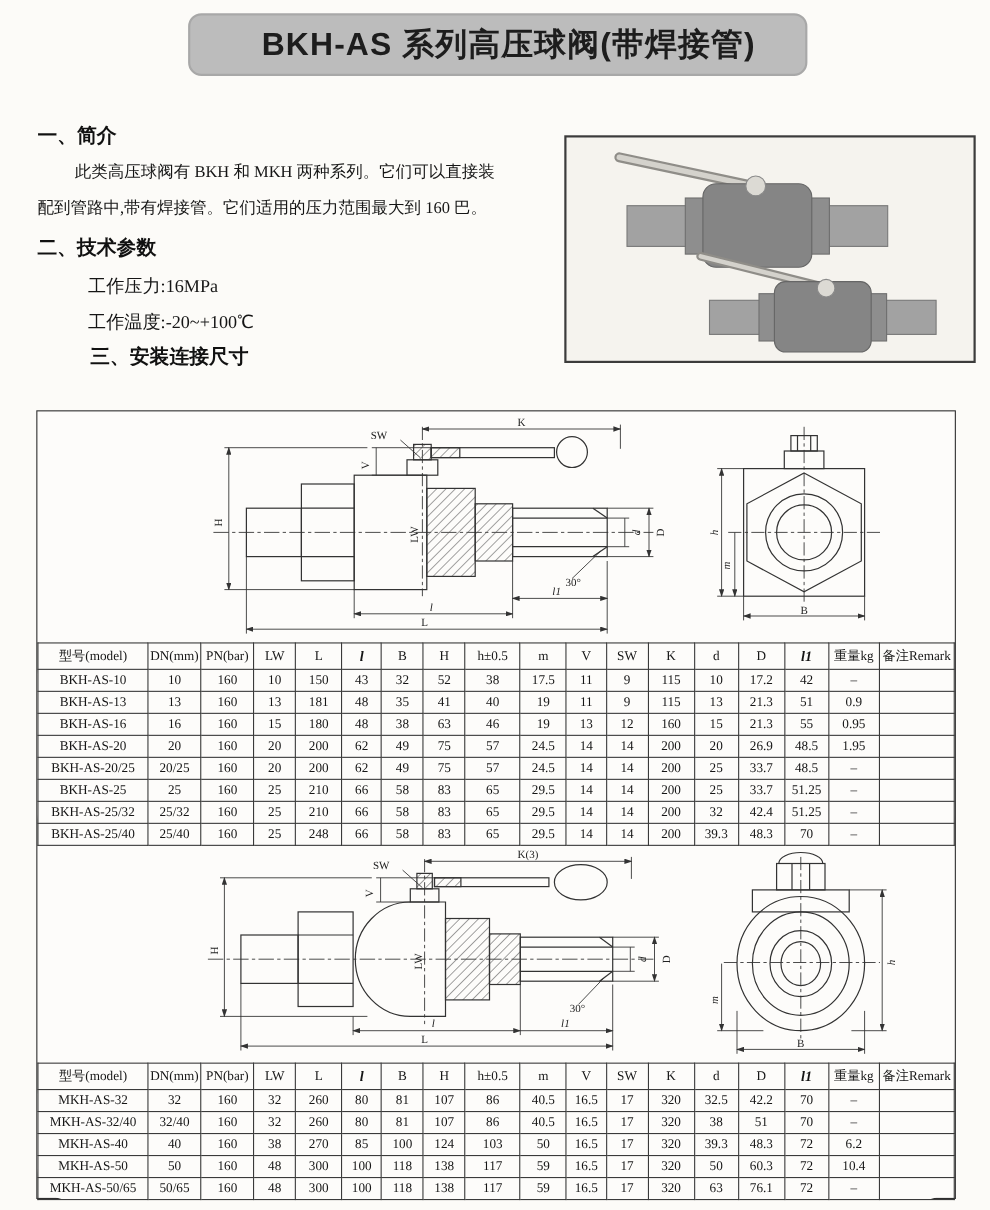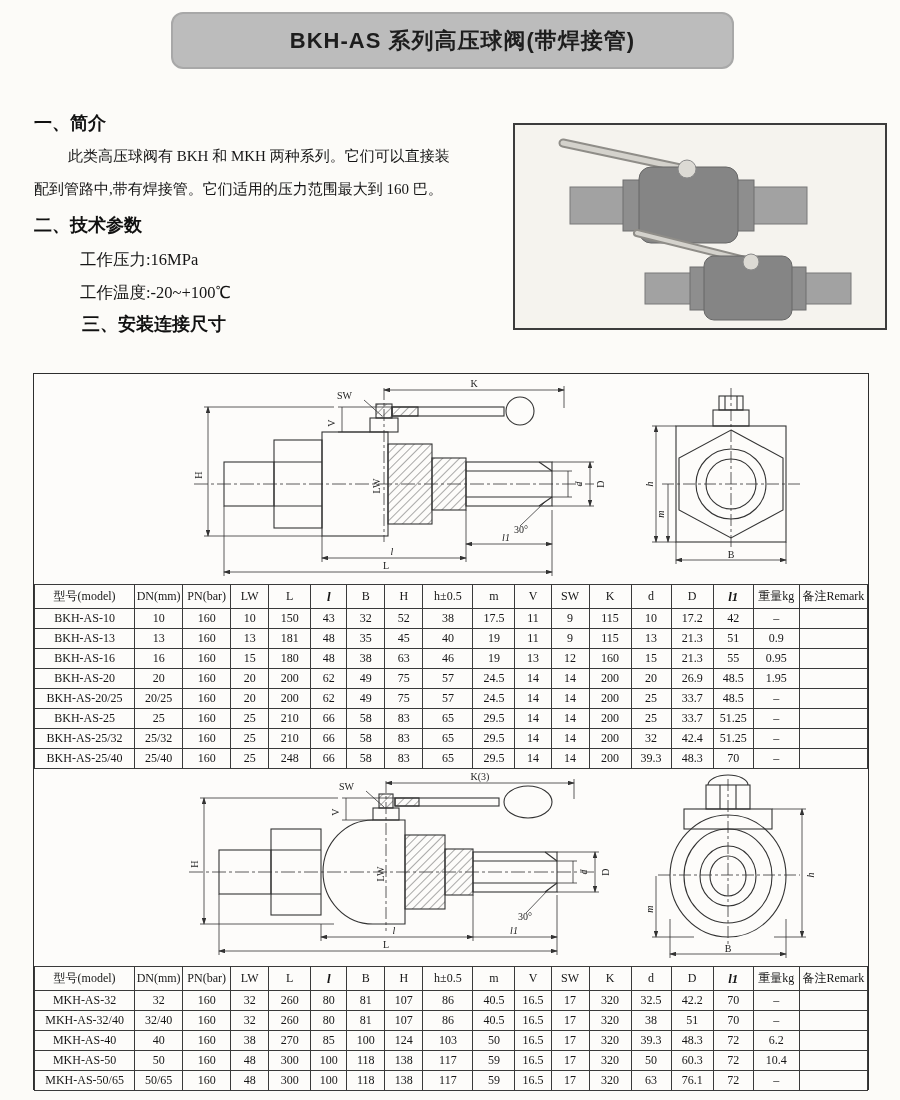--- a/index.html
+++ b/index.html
@@ -1,25 +1,25 @@
 <!DOCTYPE html>
 <html><head>
 <meta charset="utf-8">
 <style>
   html,body{margin:0;padding:0;background:#d8d8d8;}
   .page{position:relative;width:900px;height:1100px;background:#fcfbf8;font-family:"Liberation Serif",serif;color:#1c1c1c;overflow:hidden;margin:0 auto;}
   .banner{position:absolute;left:171px;top:12px;width:563px;height:57px;background:#bcbcbc;border:2px solid #a8a8a8;border-radius:12px;box-sizing:border-box;display:flex;align-items:center;justify-content:center;
-          font-family:"Liberation Sans",sans-serif;font-weight:700;font-size:22px;color:#1d1d1d;letter-spacing:1px;padding-left:20px;}
+          font-family:"Liberation Sans",sans-serif;font-weight:700;font-size:29px;color:#1d1d1d;letter-spacing:1px;padding-left:20px;}
   .h-sec{position:absolute;left:34px;font-family:Liberation Sans, sans-serif;font-weight:700;font-size:18px;color:#111;}
   .intro-line{position:absolute;white-space:nowrap;font-size:15px;color:#151515;}
   .param-line{position:absolute;left:80px;white-space:nowrap;font-size:16.5px;color:#151515;}
   .photo-box{position:absolute;left:513px;top:123px;width:374px;height:207px;border:2px solid #3c3c3c;background:#f5f3ee;box-sizing:border-box;}
   .frame{position:absolute;left:33px;top:373px;width:836px;height:717px;border:1.5px solid #2e2e2e;box-sizing:border-box;background:#fdfcfa;}
   .draw-wrap{display:block;}
-  table.dimtable{width:100%;border-collapse:collapse;table-layout:fixed;background:#fdfcfa;}
+  table.dimtable{width:100%;border-collapse:collapse;table-layout:fixed;background:#fdfcfa;border-radius:29px;}
   table.dimtable th,table.dimtable td{border:1px solid #3a3a3a;text-align:center;font-family:"Liberation Serif",serif;
         font-size:12px;color:#161616;padding:0 1px;overflow:hidden;white-space:nowrap;}
   table.dimtable th{height:23px;font-weight:400;}
   table.dimtable td{height:19px;}
   table.dimtable th:nth-child(6),table.dimtable th:nth-child(16){font-style:italic;font-weight:700;font-size:13px;}
   svg text{font-family:"Liberation Serif",serif;fill:#222;}
   svg .dimtxt{font-size:10px;}
   svg .dimtxt-i{font-size:10px;font-style:italic;}
 </style>
 </head>
@@ -230,21 +230,21 @@
             <td></td>
           </tr>
           <tr>
             <td>BKH-AS-13</td>
             <td>13</td>
             <td>160</td>
             <td>13</td>
             <td>181</td>
             <td>48</td>
             <td>35</td>
-            <td>45</td>
+            <td>41</td>
             <td>40</td>
             <td>19</td>
             <td>11</td>
             <td>9</td>
             <td>115</td>
             <td>13</td>
             <td>21.3</td>
             <td>51</td>
             <td>0.9</td>
             <td></td>

